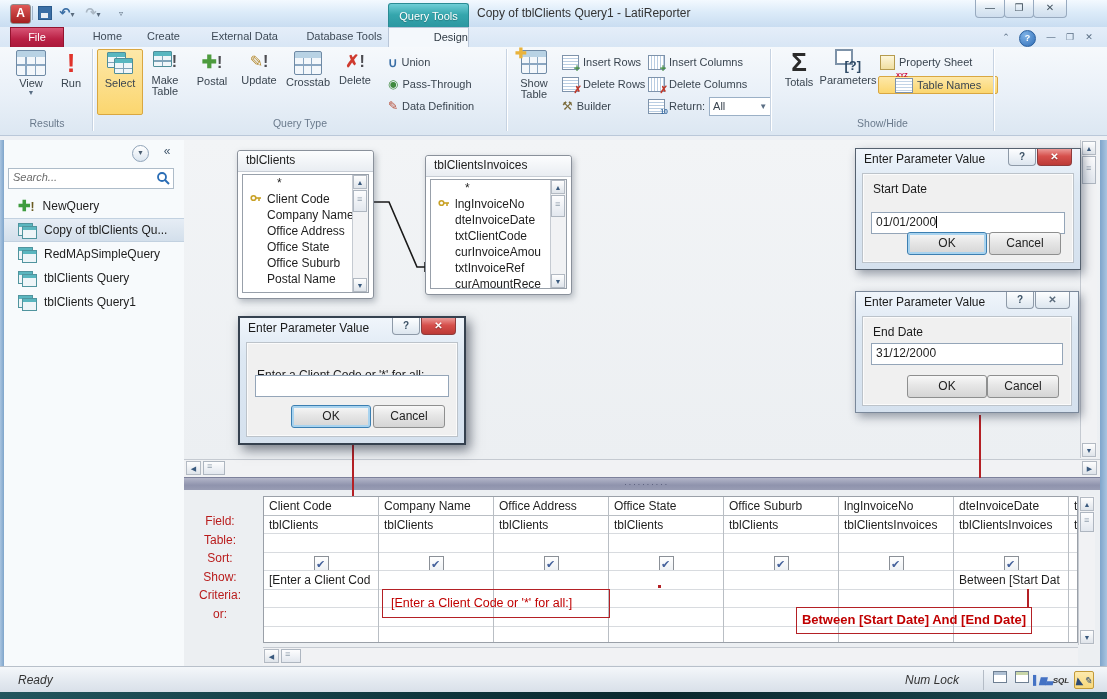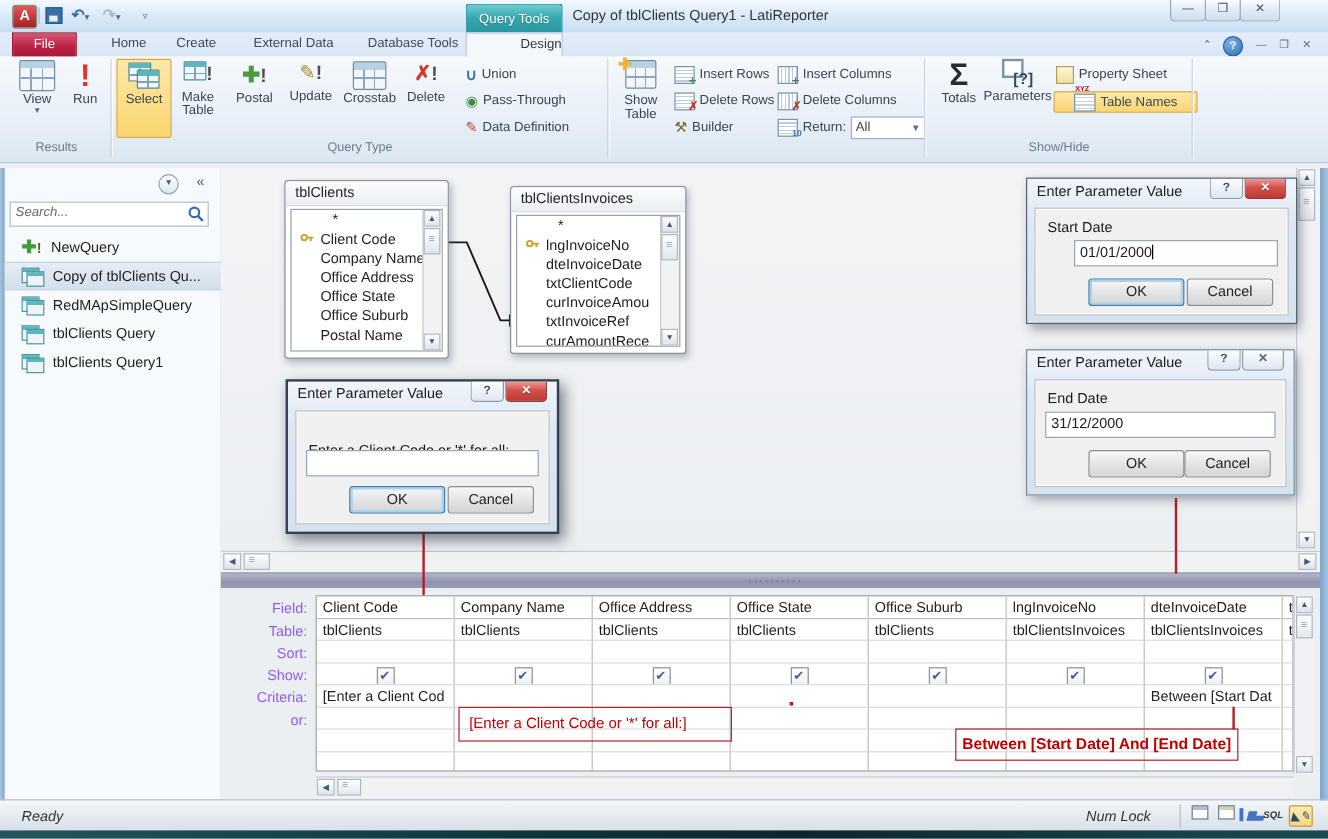--- a/index.html
+++ b/index.html
@@ -91,21 +91,21 @@
   .sb-btn{position:absolute;left:0;width:14px;height:14px;background:linear-gradient(#fefefe,#dfe4ea);border:1px solid #b3bac3;text-align:center;line-height:13px;font-size:7px;color:#3a5a7e;box-sizing:border-box;}
   .sb-thumb{position:absolute;left:0;width:14px;background:linear-gradient(#fdfdfe,#e2e7ee);border:1px solid #aeb6c0;box-sizing:border-box;}
   .sb-thumb::after{content:"≡";position:absolute;left:3px;top:50%;margin-top:-7px;font-size:9px;color:#93a0ae;}
   .hscroll-track{background:#f1f2f4;border-top:1px solid #c5cad1;}
   .hsb-btn{position:absolute;top:1px;width:15px;height:14px;background:linear-gradient(#fefefe,#dfe4ea);border:1px solid #b3bac3;text-align:center;line-height:13px;font-size:7px;color:#3a5a7e;box-sizing:border-box;}
   .splitter{left:184px;top:477px;width:916px;height:13px;background:linear-gradient(#b3b6c9,#8f93ad 55%,#9a9eb5);border-top:1px solid #7d819b;border-bottom:1px solid #6f7390;}
   .splitter .grip{position:absolute;left:440px;top:4px;color:#555a78;font-size:9px;letter-spacing:2px;line-height:5px;}
 
   
   .gridpane{left:184px;top:490px;width:916px;height:176px;background:#eceff2;}
-  .rowlabels{position:absolute;left:0;top:8px;width:78px;text-align:right;font-size:12px;color:#8b5cf6;}
+  .rowlabels{position:absolute;left:0;top:22px;width:78px;text-align:center;font-size:12px;color:#b91c1c;}
   .rowlabels div{height:18.5px;line-height:18.5px;padding-right:6px;}
   .grid{position:absolute;left:79px;top:6px;width:815px;height:147px;background:#fff;border:1px solid #9aa0a8;box-sizing:border-box;overflow:hidden;}
   .gcol{position:absolute;top:0;height:100%;border-right:1px solid #b9bec4;box-sizing:border-box;}
   .grow{position:absolute;left:0;right:0;height:18.5px;border-bottom:1px solid #d8dbdf;box-sizing:border-box;font-size:12px;line-height:18px;padding-left:5px;white-space:nowrap;overflow:hidden;}
   .grow.hdr{border-bottom:1px solid #b9bec4;}
   .chk{position:absolute;left:50%;top:3px;margin-left:-7px;width:13px;height:13px;border:1px solid #8b9097;background:linear-gradient(#fff,#eef1f4);}
   .chk::after{content:"✔";position:absolute;left:1px;top:-2px;color:#44619b;font-size:11px;}
   .gridvsb{left:1078px;top:496px;width:16px;height:149px;}
 
   
@@ -557,21 +557,21 @@
       <div class="dlg-btn" style="right:12px;bottom:8px;width:70px;">Cancel</div>
     </div>
   </div>
 
   <div class="dlg" style="left:855px;top:148px;width:224px;height:120px;z-index:50;border-color:#55616f;">
     <div class="dlg-title">Enter Parameter Value</div>
     <div class="dlg-help" style="right:44px;"><span>?</span></div>
     <div class="dlg-close" style="right:8px;"><span>✕</span></div>
     <div class="dlg-body">
       <div class="dlg-label" style="top:8px;">Start Date</div>
-      <div class="dlg-input caret" style="top:26px;margin-left:24px;">01/01/2000</div>
+      <div class="dlg-input caret" style="top:38px;">01/01/2000</div>
       <div class="dlg-btn def" style="left:44px;bottom:7px;width:78px;">OK</div>
       <div class="dlg-btn" style="right:12px;bottom:7px;width:70px;">Cancel</div>
     </div>
   </div>
 
   <div class="dlg" style="left:855px;top:291px;width:222px;height:120px;z-index:50;">
     <div class="dlg-title">Enter Parameter Value</div>
     <div class="dlg-help" style="right:44px;"><span>?</span></div>
     <div class="dlg-close inactive" style="right:8px;"><span>✕</span></div>
     <div class="dlg-body">

